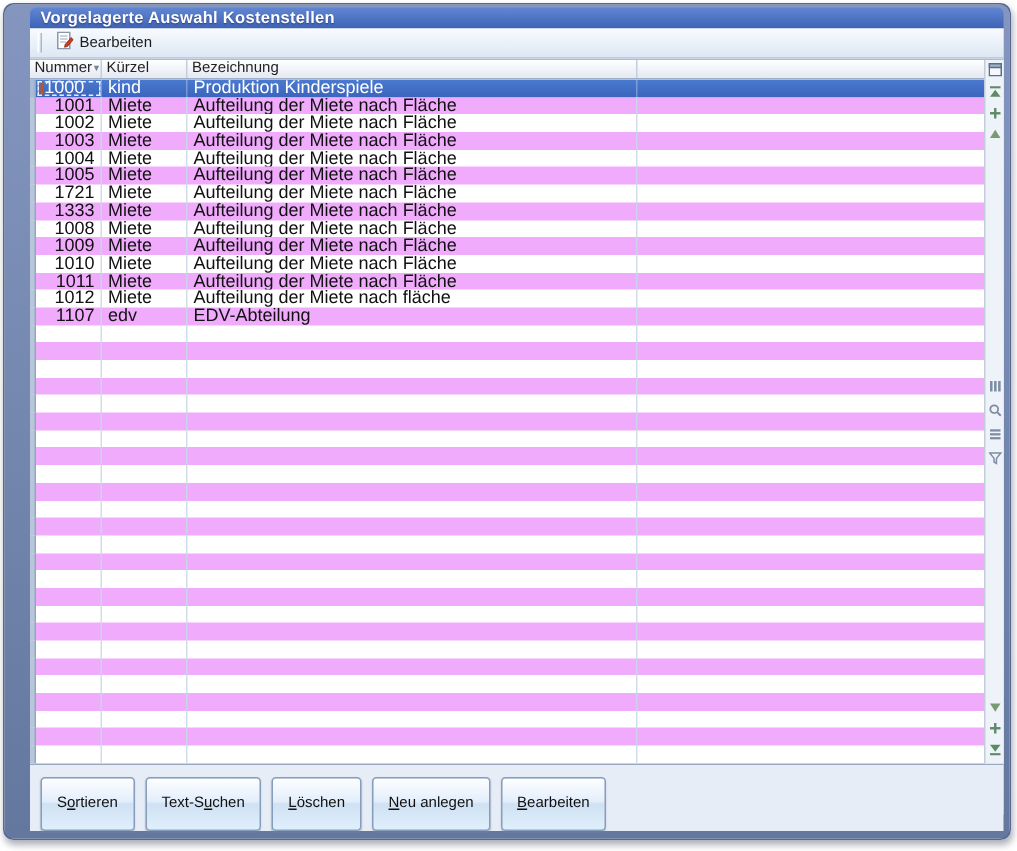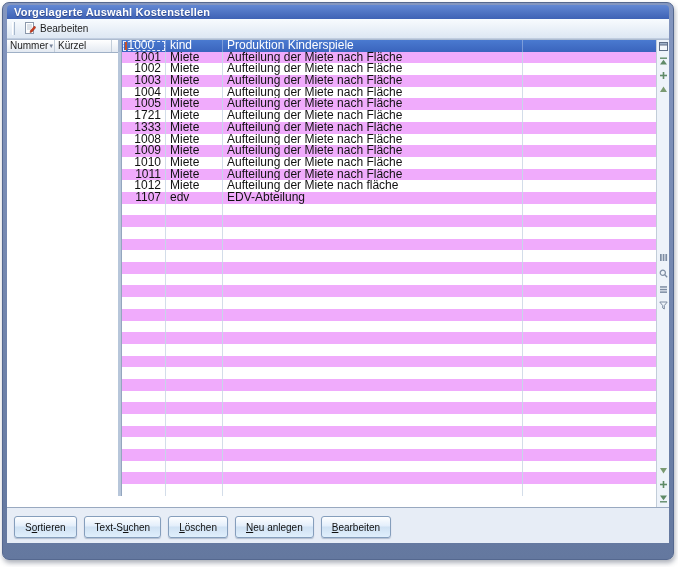--- a/index.html
+++ b/index.html
@@ -3,21 +3,21 @@
 <meta charset="utf-8">
 <style>
   * { margin:0; padding:0; box-sizing:border-box; }
   html,body { width:678px; height:567px; background:#ffffff; font-family:"Liberation Sans", sans-serif; overflow:hidden; }
 
   .window {
     position:absolute; left:2px; top:2px; width:672px; height:558px;
     border-radius:7px; border:1px solid #55688f;
     background:linear-gradient(#8496bf, #64789f);
     box-shadow:1px 3px 5px rgba(70,80,100,.45);
-    padding:2px 4px 16px 4px;
+    padding:2px 4px 16px 17px;
   }
   .titlebar {
     height:14px; border-radius:4px 4px 0 0;
     background:linear-gradient(#6187d3, #3e62b5);
     color:#fff; font-size:11px; font-weight:bold; line-height:14px;
     padding-left:7px; letter-spacing:.2px;
     text-shadow:0 1px 1px rgba(0,0,40,.4);
     white-space:nowrap; overflow:hidden;
   }
   .content { height:524px; background:#dfe8f3; display:flex; flex-direction:column; }
@@ -30,21 +30,21 @@
   }
   .grip { width:3px; height:13px; border-left:1px solid #ffffff; border-right:1px solid #a9b9cd; margin:0 5px 0 2px; }
   .tool-btn {
     display:flex; align-items:center; gap:4px; font-size:10px; color:#1c1c1c;
     background:transparent; border:1px solid transparent; padding:1px 7px 1px 3px; cursor:default;
     font-family:"Liberation Sans", sans-serif;
   }
 
   
   .grid-area { flex:0 0 469px; display:flex; background:#fff; border-top:1px solid #aebcd0; border-bottom:1px solid #99a9c0; position:relative; }
-  .grid { flex:1; display:flex; flex-direction:row; min-width:0; }
+  .grid { flex:1; display:flex; flex-direction:column; min-width:0; }
   .grid-header { height:13px; flex:0 0 13px; display:flex; background:linear-gradient(#ffffff, #e3e9f1); border-bottom:1px solid #9fb0c6; font-size:10px; color:#1f1f1f; }
   .hcell { line-height:12px; padding:0 3px; border-right:1px solid #c2cdd9; white-space:nowrap; overflow:hidden; display:flex; align-items:center; }
   .h-num { width:48px; }
   .h-kz { width:57px; }
   .h-bez { flex:0 0 300px; }
   .h-fill { flex:1; border-right:none; }
   .sort-arrow { font-size:6px; color:#76839a; margin-left:auto; padding-right:2px; }
 
   .grid-body { flex:1; overflow:hidden; }
   .row { display:flex; height:11.69px; font-size:12px; line-height:11.5px; color:#111; }
@@ -63,21 +63,21 @@
   .caret { display:inline-block; width:1.5px; height:8px; background:#c4502a; vertical-align:-1px; margin-right:1px; }
 
   
   .rail { flex:0 0 13px; background:#eef3fa; border-left:1px solid #c2cdd9; position:relative; }
   .rail-icon { position:absolute; left:1px; width:10px; height:10px; display:flex; align-items:center; justify-content:center; cursor:default; }
   .rail-icon svg { display:block; }
 
   
   .footer { flex:1; background:#e7edf6; display:flex; align-items:flex-start; padding:8px 0 0 7px; gap:7px; }
   .btn {
-    height:22px; font-size:10px; color:#101010; padding:0 10px;
+    height:36px; font-size:10px; color:#101010; padding:0 10px;
     border:1px solid #859ebc; border-radius:3px;
     background:linear-gradient(#fdfeff, #e3eefb 45%, #cfe1f3 50%, #e0effc);
     box-shadow:0 1px 1px rgba(110,130,160,.45);
     font-family:"Liberation Sans", sans-serif; cursor:default; white-space:nowrap;
   }
   .btn u { text-decoration:underline; }
 </style>
 </head>
 <body>
 
@@ -106,20 +106,23 @@
     <div class="grid-area">
       <div class="grid">
         <div class="grid-header">
           <div class="hcell h-num">
             <span>Nummer</span>
             <span class="sort-arrow">▼</span>
           </div>
           <div class="hcell h-kz">
             <span>Kürzel</span>
           </div>
+          <div class="hcell h-bez">
+            <span>Bezeichnung</span>
+          </div>
           <div class="hcell h-fill"></div>
         </div>
         <div class="grid-body">
             <div class="row selected">
               <div class="cell c-rowhead"></div>
               <div class="cell c-num focus"><span class="caret"></span>1000</div>
               <div class="cell c-kz">kind</div>
               <div class="cell c-bez">Produktion Kinderspiele</div>
               <div class="cell c-fill"></div>
             </div>

